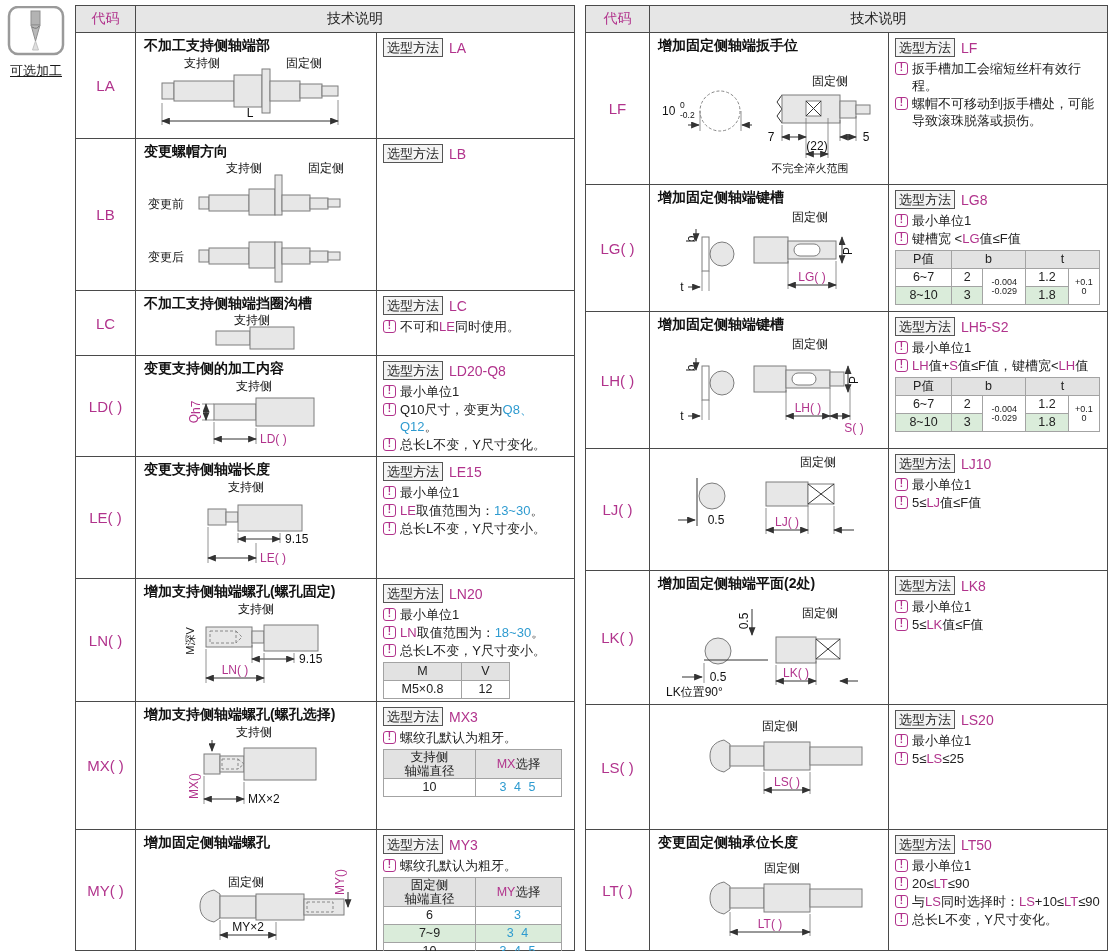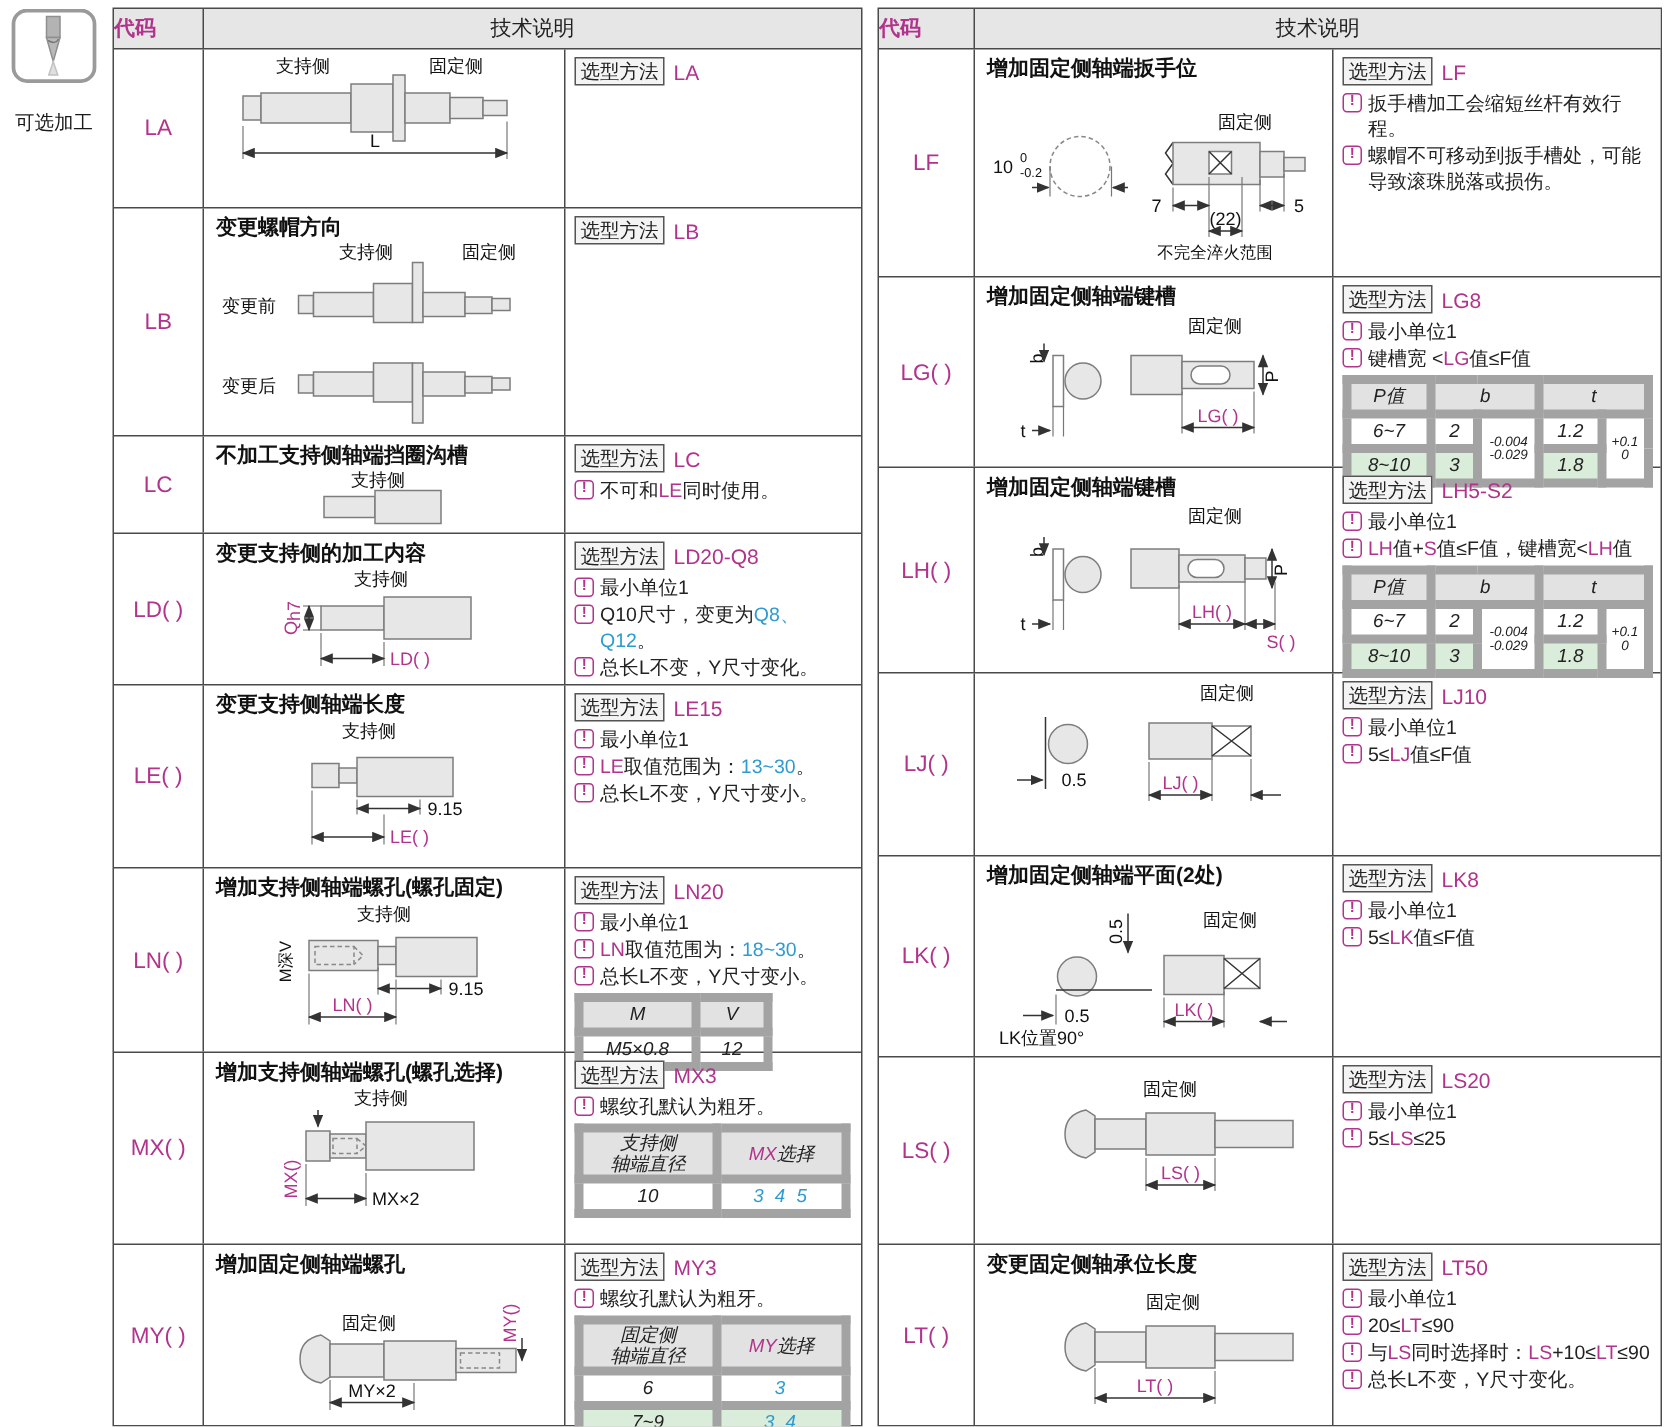--- a/index.html
+++ b/index.html
@@ -1,27 +1,27 @@
 <!DOCTYPE html>
 <html style="--mag: #b1338c; --blue: #2e9bd0; --green: #daecda;"><head>
 <meta charset="utf-8">
 <style>
   :root{ --mag:#b1338c; --blue:#2e9bd0; --green:#daecda; --line:#4a4a4a; }
   *{box-sizing:border-box;margin:0;padding:0;}
   body{background:#fff;font-family:"Liberation Sans","DejaVu Sans",sans-serif;}
   #stage{position:relative;width:1110px;height:951px;background:#fff;overflow:hidden;}
 
   .corner{position:absolute;left:2px;top:6px;width:68px;text-align:center;}
-  .corner .lbl{font-size:13px;color:#1a1a1a;margin-top:12px;}
+  .corner .lbl{font-size:13px;color:#1a1a1a;margin-top:2px;text-decoration:underline;}
 
   .cat{position:absolute;top:5px;border:1px solid var(--line);background:#fff;}
   #cat-left{left:75px;width:500px;}
   #cat-right{left:585px;width:523px;}
   .thead{display:flex;background:#e6e6e6;height:26px;line-height:25px;font-size:14px;}
-  .thead .hc{color:var(--mag);border-right:1px solid var(--line);font-weight:bold;}
+  .thead .hc{text-align:center;color:var(--mag);border-right:1px solid var(--line);}
   #cat-left .hc{width:60px;} #cat-right .hc{width:64px;}
   .thead .ht{flex:1;text-align:center;color:#222;}
   .row{display:flex;border-top:1px solid var(--line);}
   .cc{display:flex;align-items:center;justify-content:center;border-right:1px solid var(--line);}
   #cat-left .cc{width:60px;} #cat-right .cc{width:64px;}
   .code{color:var(--mag);font-size:15px;}
   .tc{flex:1;display:flex;min-width:0;}
   .dg{padding:3px 6px 0 8px;}
   #cat-left .dg{width:240px;} #cat-right .dg{width:238px;}
   .ds{flex:1;border-left:1px solid var(--line);padding:4px 5px 2px 6px;min-width:0;}
@@ -29,22 +29,22 @@
   .method{display:flex;gap:6px;align-items:center;margin:1px 0 3px;}
   .mbox{border:1px solid #555;background:#f4f4f4;padding:0 3px;font-size:13px;color:#222;line-height:17px;}
   .mval{color:var(--mag);font-size:14px;}
   .note{display:flex;gap:4px;margin:1px 0;align-items:flex-start;}
   .bang{flex:0 0 auto;width:13px;height:13px;border:1.5px solid var(--mag);border-radius:3px;
         color:var(--mag);font-weight:bold;font-size:10px;line-height:10px;text-align:center;margin-top:2px;}
   .ntxt{font-size:13px;color:#222;line-height:17px;}
   .c-mag{color:var(--mag);} .c-blue{color:var(--blue);}
 
   table.mt{border-collapse:collapse;margin-top:3px;}
-  .mt th,.mt td{border:6px solid #a3a3a3;font-size:12.5px;padding:0 8px;text-align:center;
-                font-weight:normal;line-height:17px;color:#222;font-style:italic;}
+  .mt th,.mt td{border:1px solid #a3a3a3;font-size:12.5px;padding:0 8px;text-align:center;
+                font-weight:normal;line-height:17px;color:#222;}
   .mt th{background:#e2e2e2;}
   .mt th div{line-height:14px;}
   .mt td.blue{color:var(--blue);letter-spacing:2px;}
   .mt tr.green td{background:var(--green);}
   .mt td.g{background:var(--green);}
   .mt td.tol{font-size:9px;line-height:9px;padding:0 3px;color:#222;background:#fff;}
 
   .sv .s{fill:#e7e7e7;stroke:#7d7d7d;stroke-width:1;}
   .sv .w{fill:#fff;stroke:#7d7d7d;stroke-width:1;}
   .sv .d{stroke:#333;stroke-width:1;fill:none;}
@@ -84,20 +84,21 @@
       <div class="hc">代码</div>
       <div class="ht">技术说明</div>
     </div>
 
     <div class="row" style="height:106px">
       <div class="cc">
           <span class="code">LA</span>
         </div>
       <div class="tc">
         <div class="dg">
+          <div class="ttl">不加工支持侧轴端部</div>
           <svg class="sv" width="228" height="78">
             <text x="58" y="12" text-anchor="middle">支持侧</text>
             <text x="160" y="12" text-anchor="middle">固定侧</text>
             <rect class="s" x="18" y="28" width="12" height="16"></rect>
               <rect class="s" x="30" y="26" width="60" height="20"></rect>
             <rect class="s" x="90" y="20" width="28" height="32"></rect>
               <rect class="s" x="118" y="14" width="8" height="44"></rect>
             <rect class="s" x="126" y="26" width="30" height="20"></rect>
               <rect class="s" x="156" y="29" width="22" height="14"></rect>
             <rect class="s" x="178" y="31" width="16" height="10"></rect>

